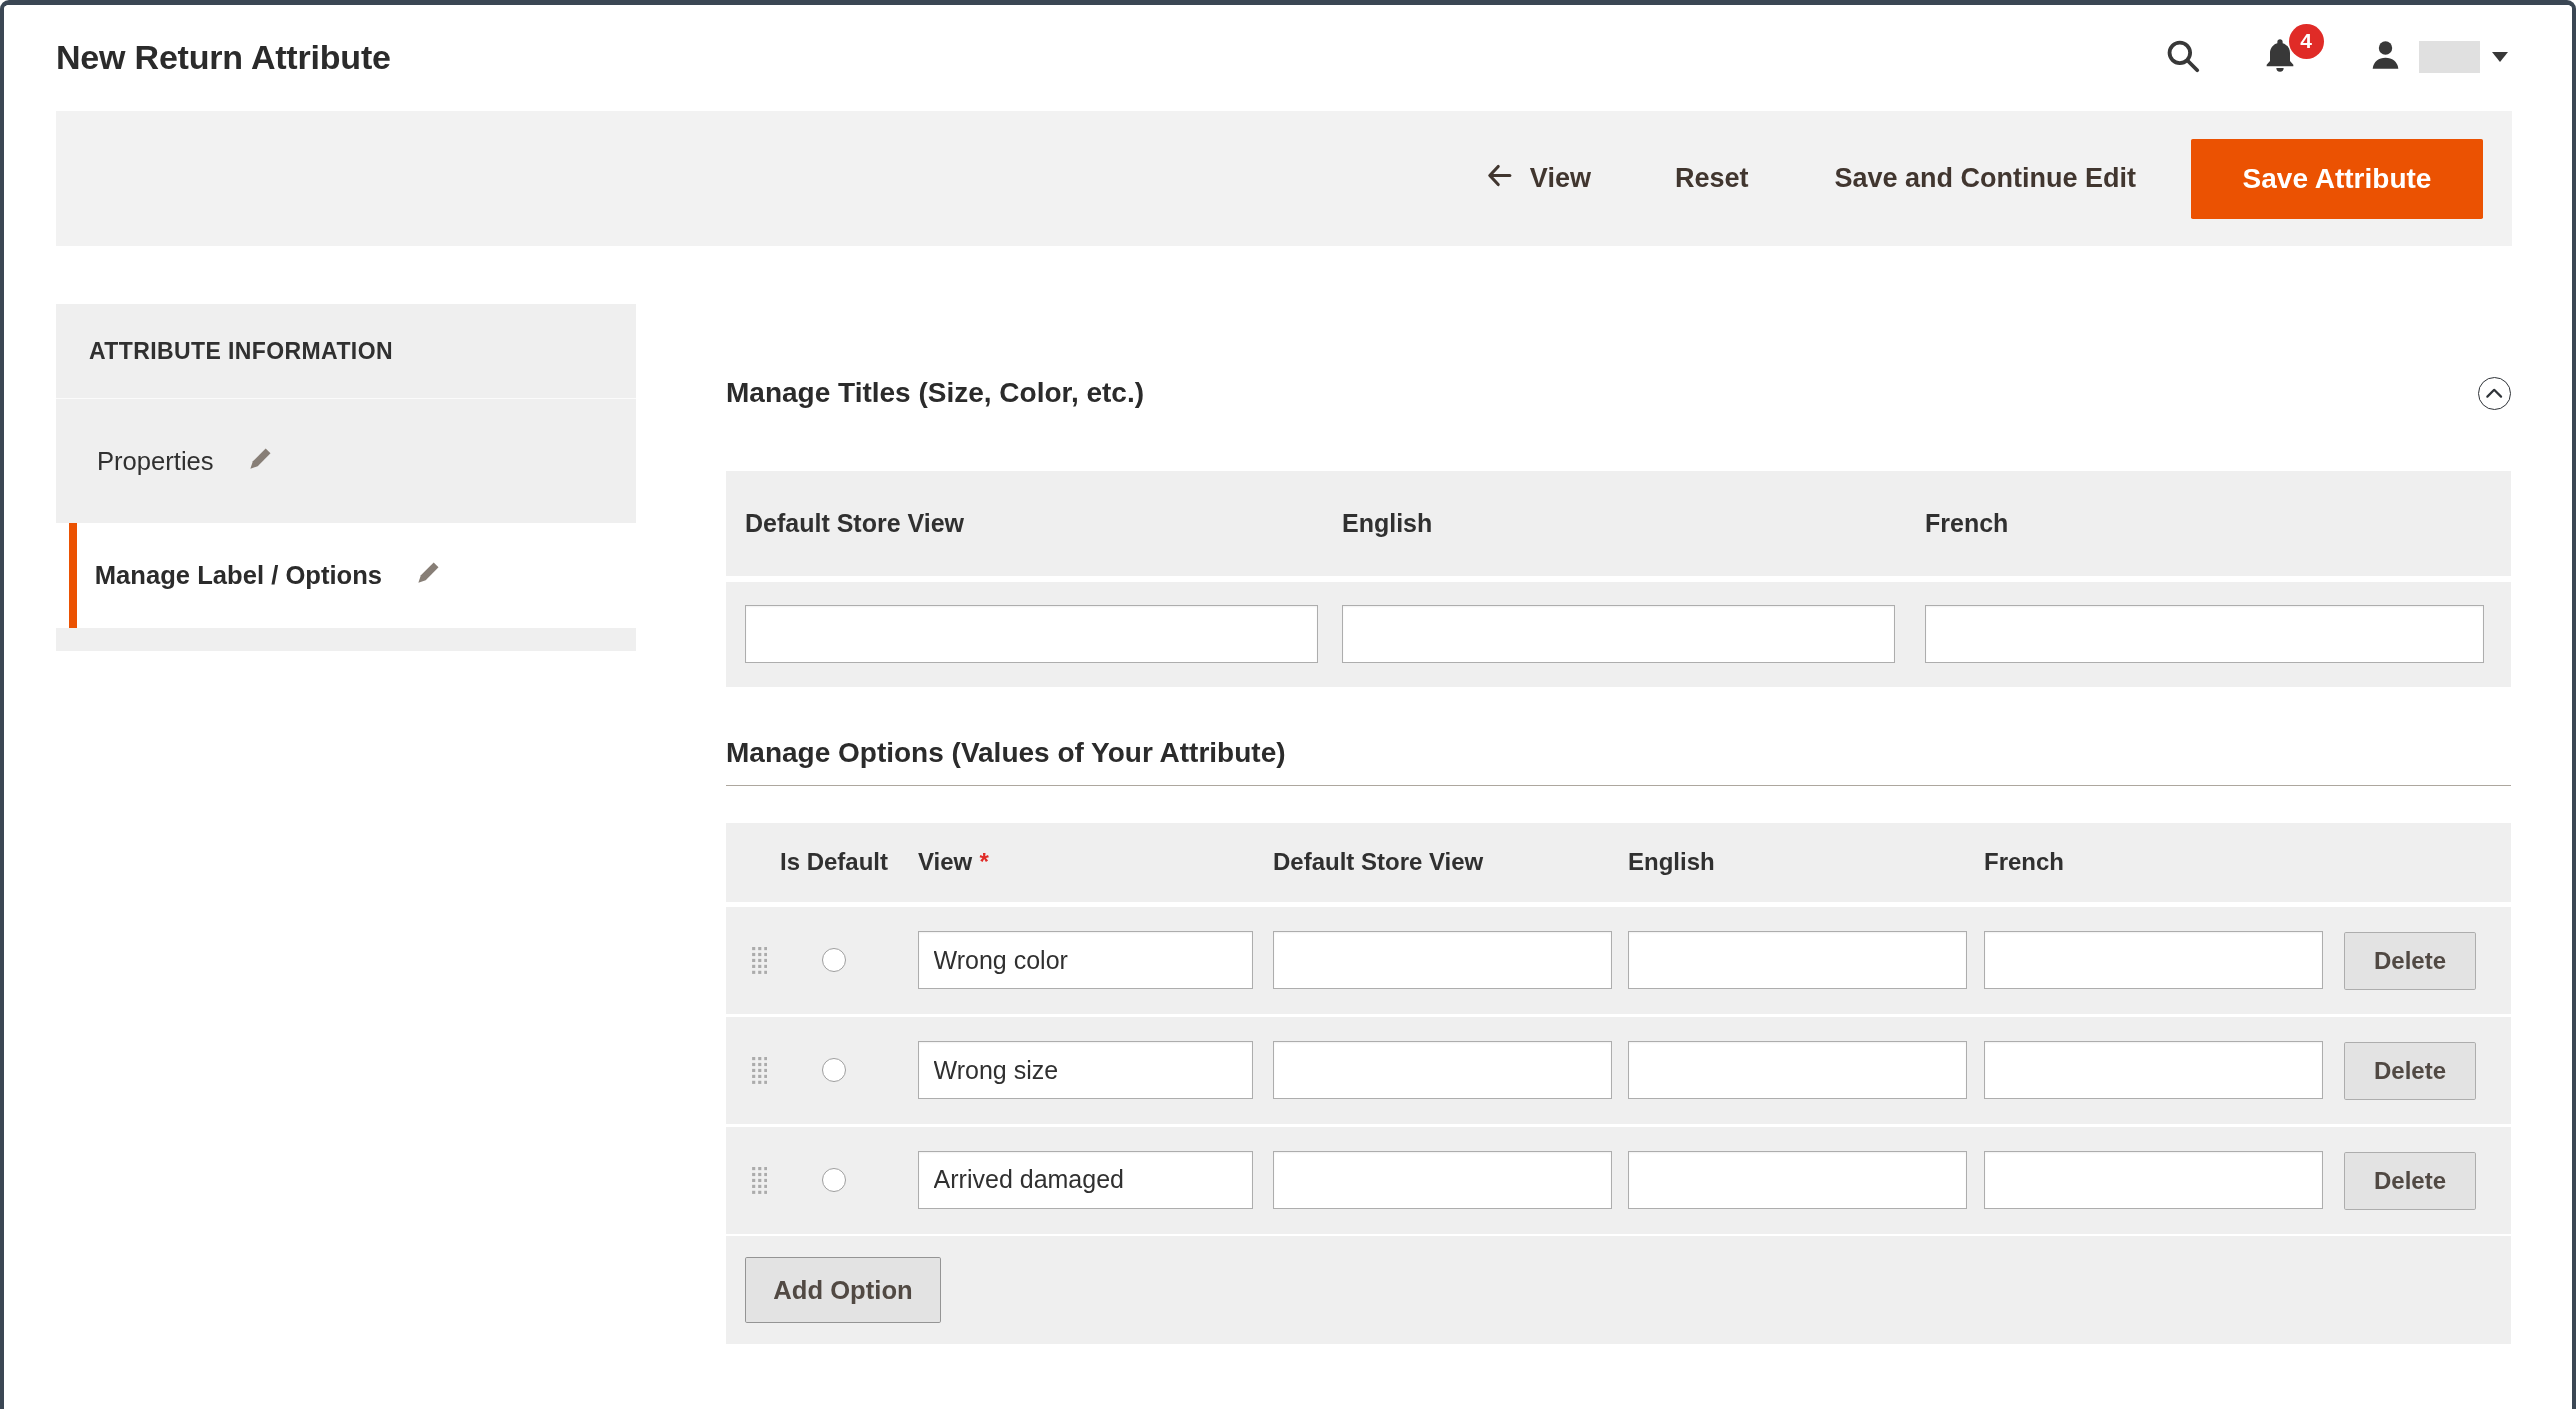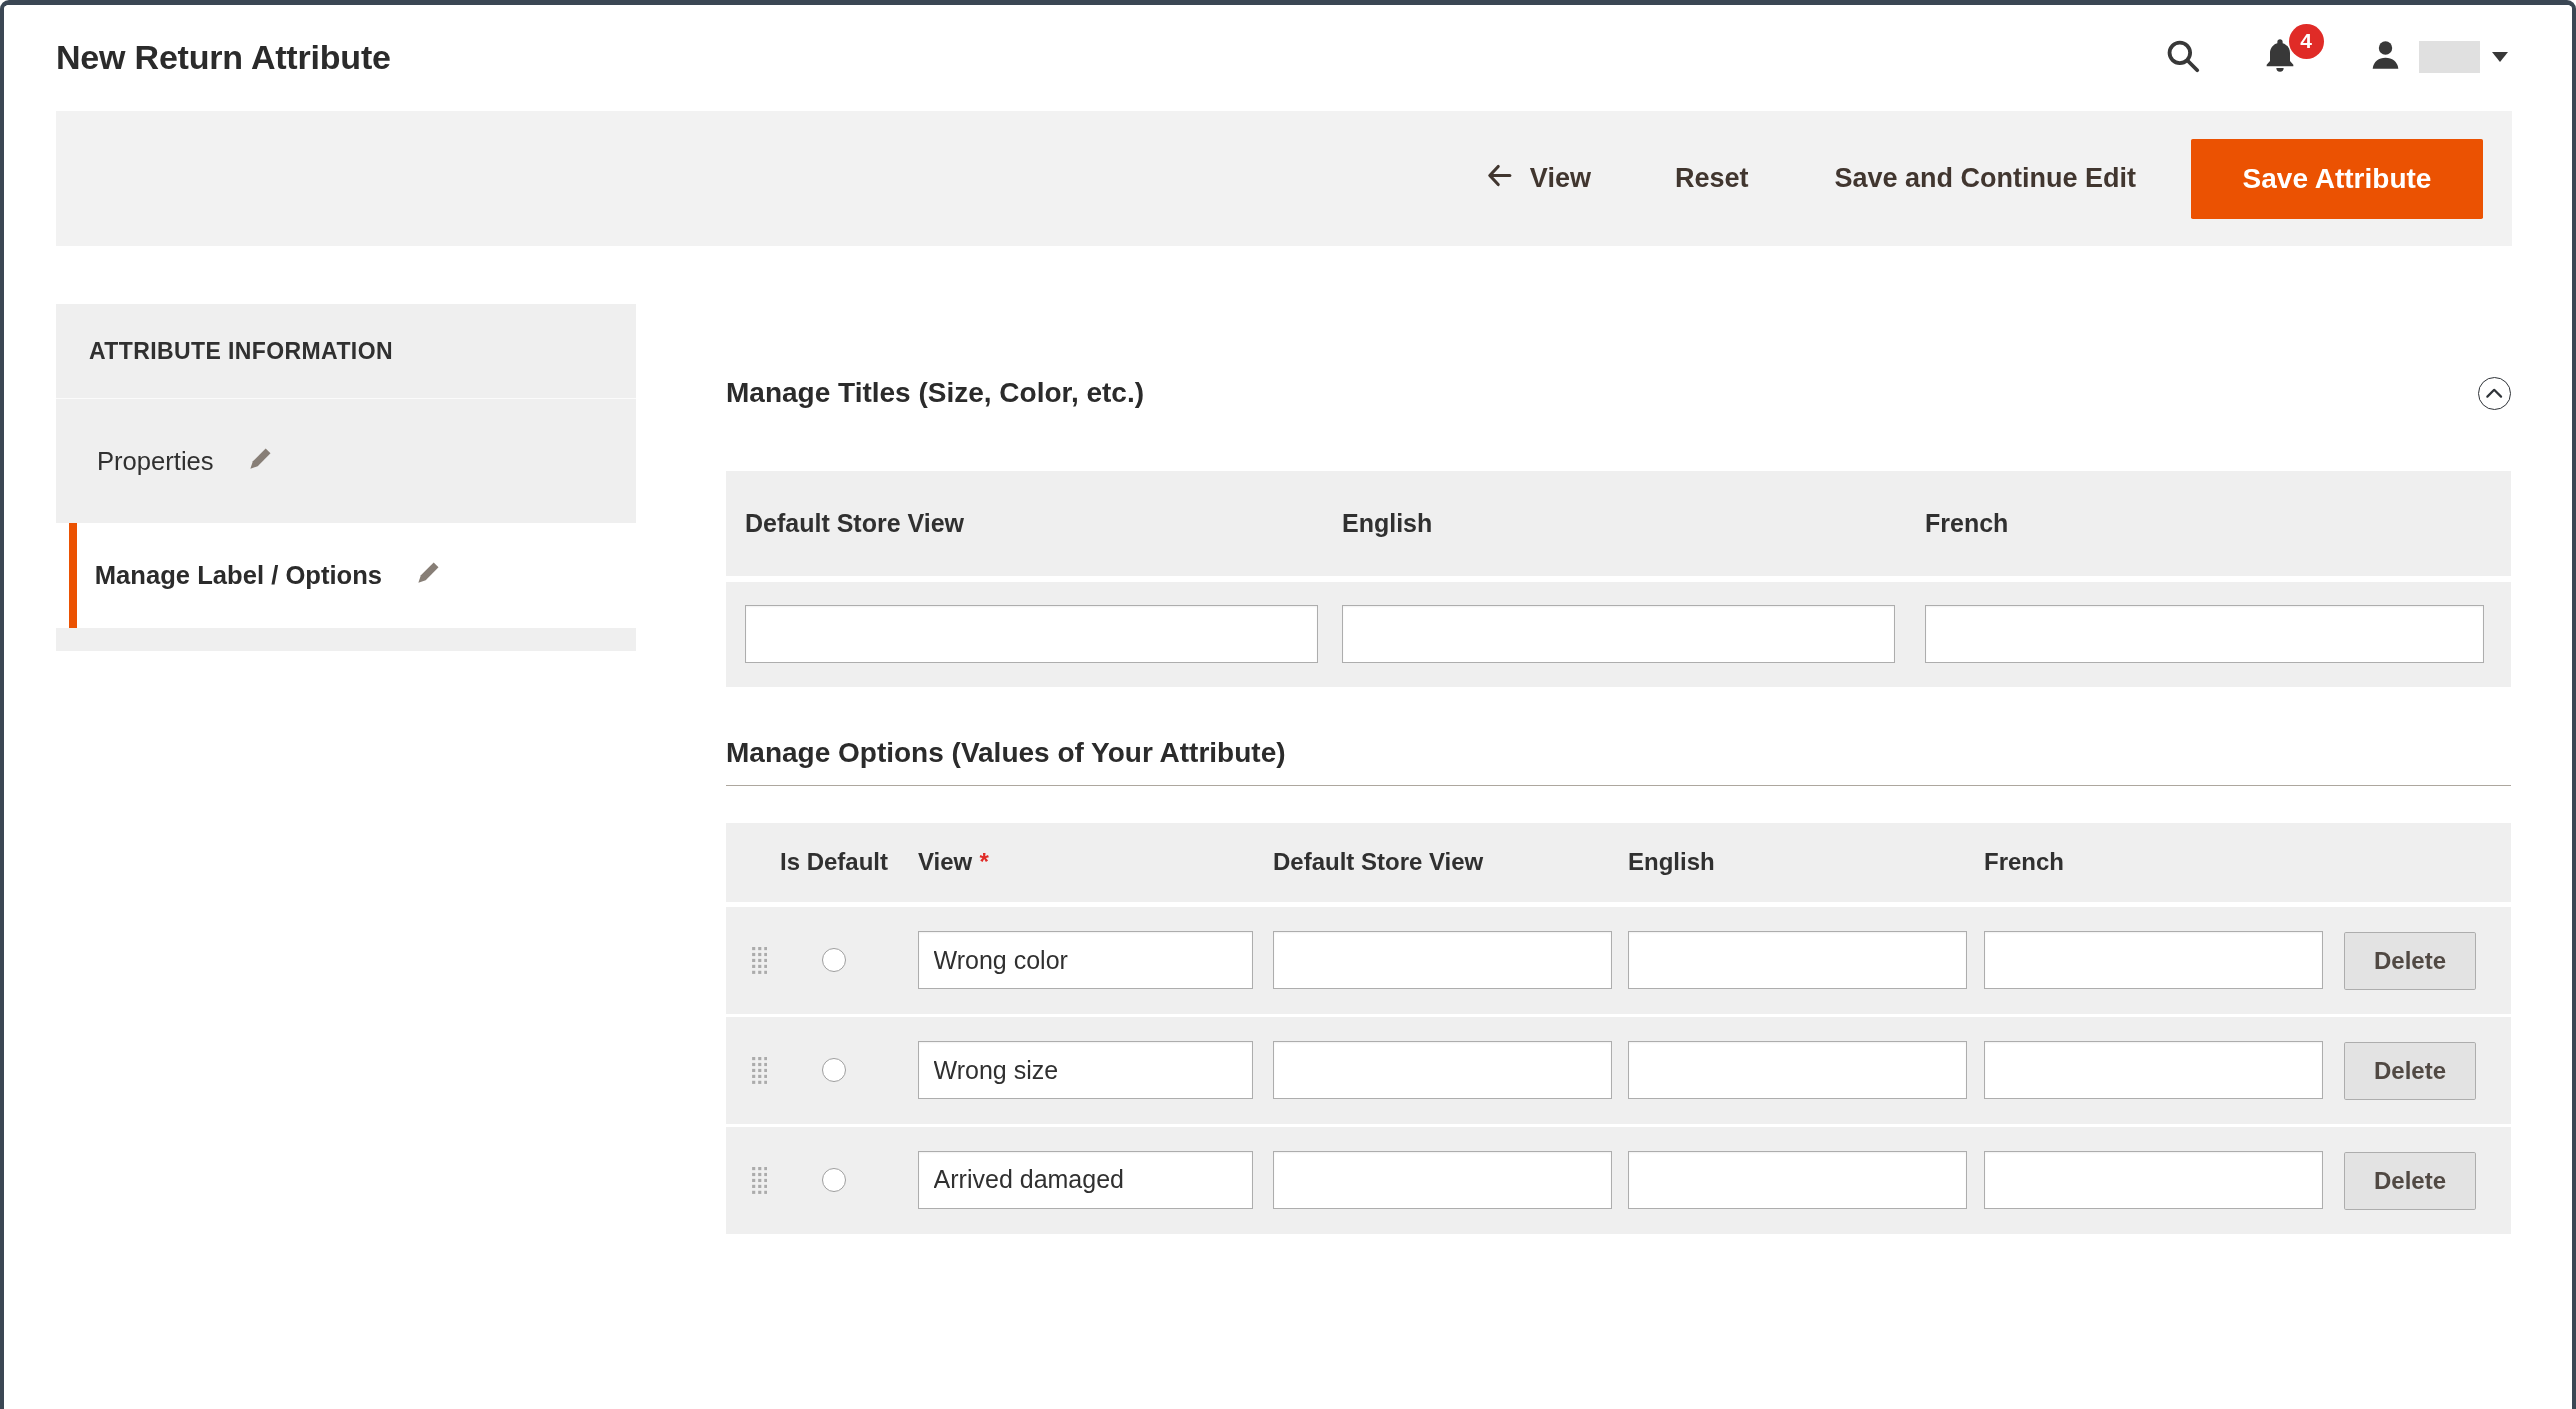--- a/index.html
+++ b/index.html
@@ -285,16 +285,19 @@
         </svg>
       </button>
       <input type="radio" name="is-default" class="radio" style="">
       <input type="text" class="txt o-row-input o-admin" value="Arrived damaged" style="">
       <input type="text" class="txt o-row-input o-dsv" value="" style="">
       <input type="text" class="txt o-row-input o-eng" value="" style="">
       <input type="text" class="txt o-row-input o-fr" value="" style="">
       <button class="delete-btn">Delete</button>
     </div>
 
+    <div class="band add-band">
+      <button class="add-btn">Add Option</button>
+    </div>
 
   </main>
 </div>
 
 
 </body></html>

